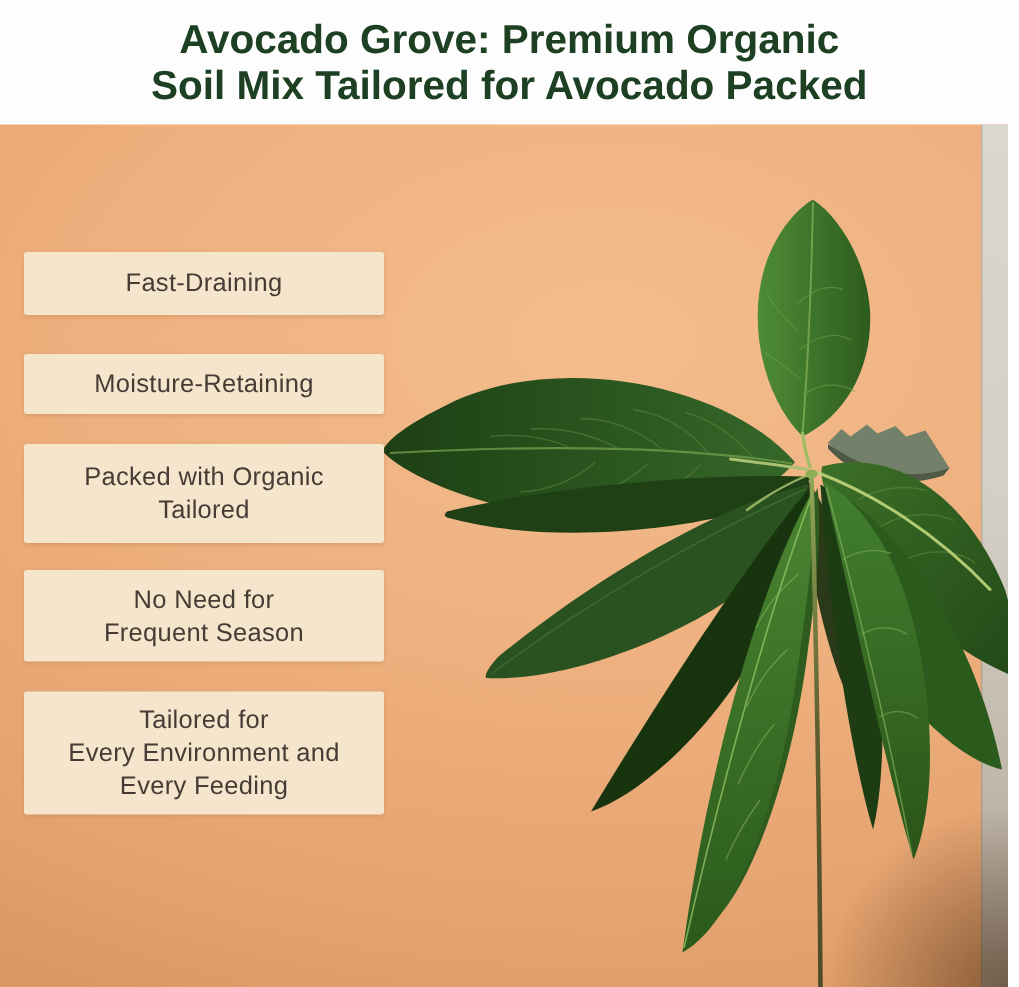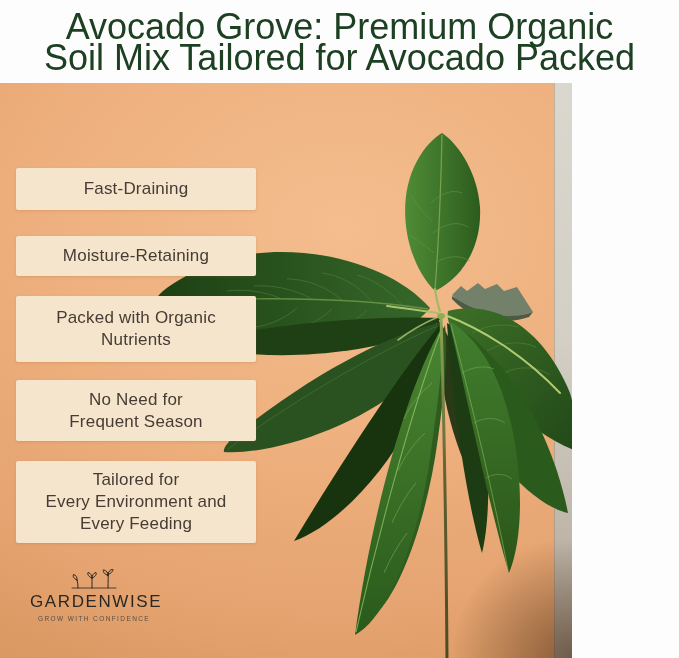--- a/index.html
+++ b/index.html
@@ -7,28 +7,29 @@
     width:679px;height:658px;overflow:hidden;position:relative;
     font-family:"Liberation Sans",sans-serif;background:#fdfdfd;
   }
   .canvas{position:absolute;inset:0;}
   
   .header{
     position:absolute;top:0;left:0;width:679px;height:83px;
     background:#fdfdfd;display:flex;align-items:center;justify-content:center;
   }
   .title{
-    margin:4px;text-align:center;font-size:36px;line-height:31px;font-weight:400;
+    margin:4px;text-align:center;font-size:27px;line-height:31px;font-weight:700;
     color:#1d4023;letter-spacing:0;
   }
   .title span{display:block;}
   
   .main{
-    position:absolute;top:83px;left:0;width:572px;height:575px;overflow:hidden;
+    position:absolute;top:83px;left:0;width:628px;height:575px;overflow:hidden;
     background:radial-gradient(115% 85% at 60% 25%, #f4bd8e 0%, #eeb07e 45%, #e5a471 78%, #da9963 100%);
+    padding-left:44px;
   }
   .wall{
     position:absolute;top:0;right:0;width:17px;height:100%;z-index:1;
     background:linear-gradient(180deg,#dad7ce 0%,#d3cfc5 45%,#beb5a8 80%,#a79d8f 100%);
     border-left:1px solid rgba(140,110,80,.35);
   }
   .plant{position:absolute;top:0;right:0;z-index:2;}
   .corner-shadow{
     position:absolute;right:0;bottom:0;width:130px;height:120px;z-index:3;pointer-events:none;
     background:radial-gradient(circle at 100% 100%, rgba(66,38,16,.55) 0%, rgba(66,38,16,0) 68%);
@@ -174,42 +175,27 @@
     <div class="corner-shadow"></div>
 
     <div class="feature-box fb1">
       <span>Fast-Draining</span>
     </div>
     <div class="feature-box fb2">
       <span>Moisture-Retaining</span>
     </div>
     <div class="feature-box fb3">
       <span>Packed with Organic
-Nutrients</span>
+Tailored</span>
     </div>
     <div class="feature-box fb4">
       <span>No Need for
 Frequent Season</span>
     </div>
     <div class="feature-box fb5">
       <span>Tailored for
 Every Environment and
 Every Feeding</span>
     </div>
 
-    <div class="logo">
-      <svg class="sprouts" width="48" height="22" viewBox="0 0 48 22" xmlns="http://www.w3.org/2000/svg" stroke="#2b2723" fill="none" stroke-linecap="round" stroke-width="1">
-        <path d="M2 19 H46" stroke-width=".8"></path>
-        <path d="M8 19 C8 15 7.5 13 7 11"></path>
-        <path d="M7 11 C4 10 2.5 7.5 3.5 5.5 C6 6 7.5 8.5 7 11 Z"></path>
-        <path d="M22 19 C22 14 22 11 22 9"></path>
-        <path d="M22 9 C19 8 17 5.5 18 3.5 C20.5 4 22 6.5 22 9 Z"></path>
-        <path d="M22 9 C25 8 27 5.5 26 3.5 C23.5 4 22 6.5 22 9 Z"></path>
-        <path d="M38 19 C38 13 38.5 8 38 4"></path>
-        <path d="M38 6.5 C34.5 5.5 32.5 2.5 33.5 0.8 C36.5 1.5 38.3 4 38 6.5 Z"></path>
-        <path d="M38 5.5 C41.5 4.5 43.5 1.5 42.8 0.2 C40 0.8 38 3 38 5.5 Z"></path>
-      </svg>
-      <div class="brand">GARDENWISE</div>
-      <div class="tagline">GROW WITH CONFIDENCE</div>
-    </div>
 
   </div>
 </div>
 
 </body></html>

